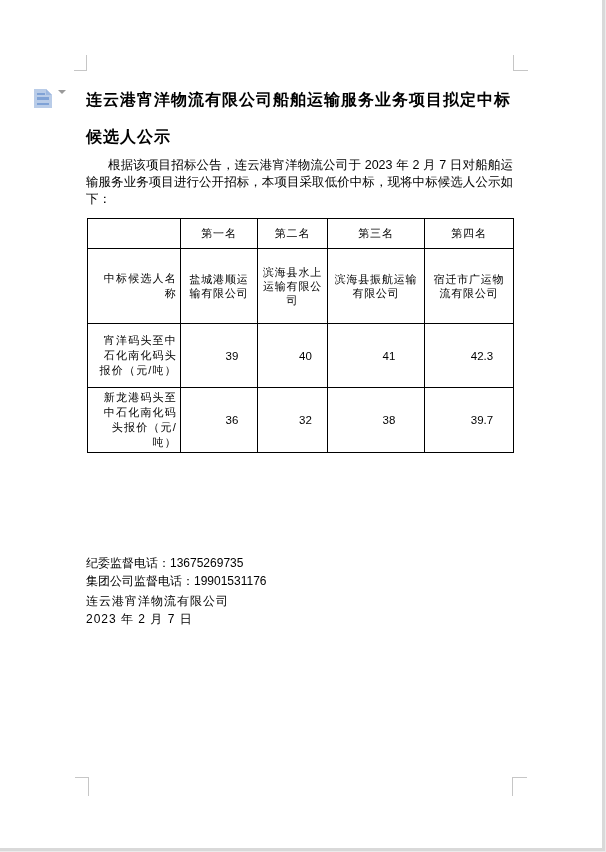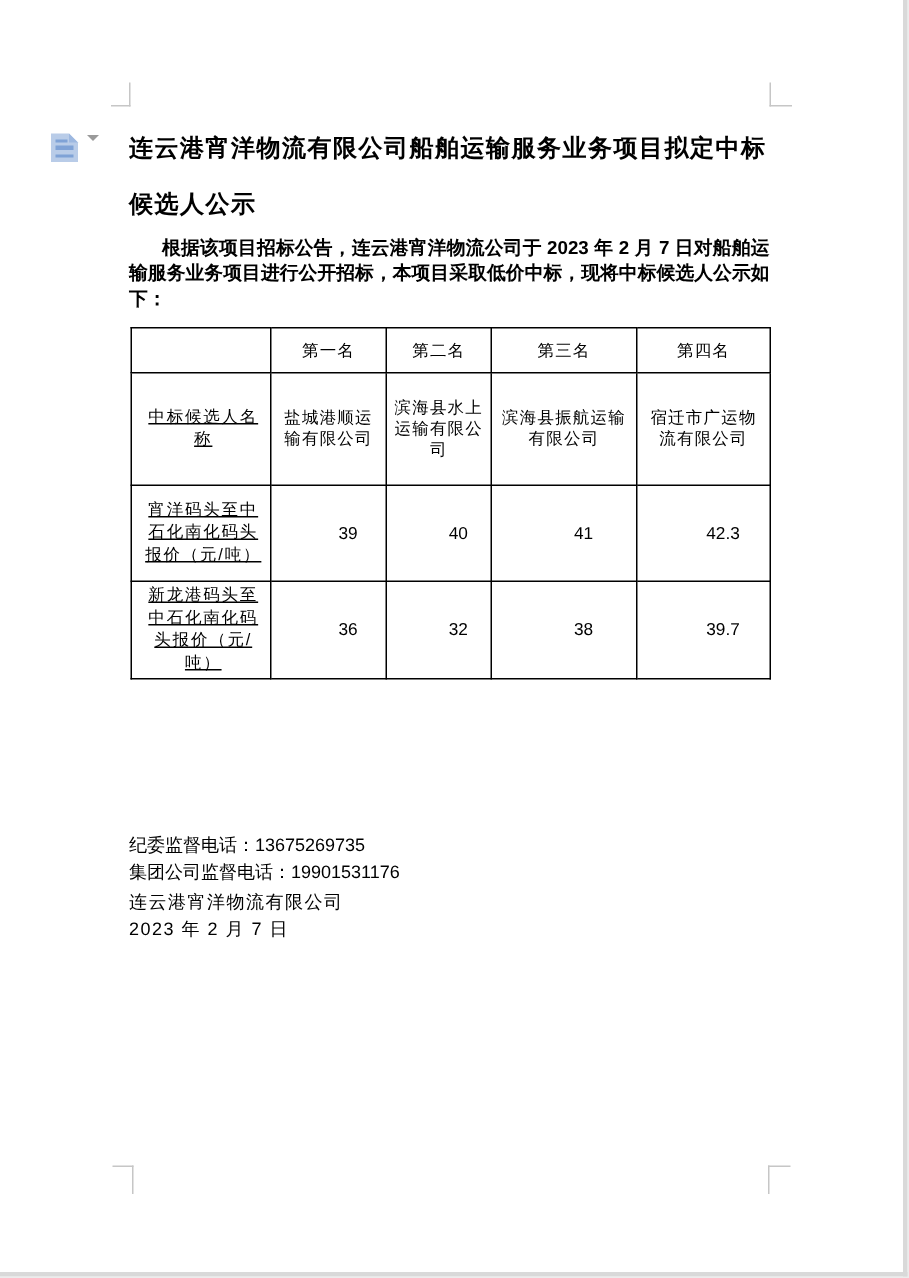--- a/index.html
+++ b/index.html
@@ -32,31 +32,31 @@
     position:absolute;left:86px;top:81px;width:427px;
     font-weight:bold;font-size:16px;line-height:37px;
     letter-spacing:1px;
   }
   
   .intro{
     position:absolute;left:86px;top:157px;width:427px;
     font-size:12.5px;line-height:17.2px;text-align:justify;
   }
   .intro p{margin:0;}
-  .intro .p-main{text-indent:22px;font-weight:bold;}
+  .intro .p-main{text-indent:22px;}
   .intro .p-item{text-indent:12px;}
   
   .tbl{
     position:absolute;left:87px;top:218px;width:426px;
     border-collapse:collapse;table-layout:fixed;
     font-size:11px;letter-spacing:0.8px;border-radius:32px;
   }
   .tbl td{border:1px solid #000;vertical-align:middle;padding:2px 3px;word-break:break-all;}
   .tbl td.c{text-align:center;}
-  .tbl td.lbl{text-align:center;padding-left:6px;letter-spacing:1.2px;line-height:15px;text-decoration:underline;}
+  .tbl td.lbl{text-align:right;padding-left:6px;letter-spacing:1.2px;line-height:15px;}
   .tbl td.co{line-height:14px;}
   .tbl .num{font-size:11.5px;letter-spacing:0;padding-left:29px;}
   
   .winner{
     position:absolute;left:86px;top:460px;width:427px;
     font-size:12.5px;padding-left:17px;box-sizing:border-box;letter-spacing:0.6px;
   }
   .winner b{letter-spacing:1px;}
   
   .notice{

